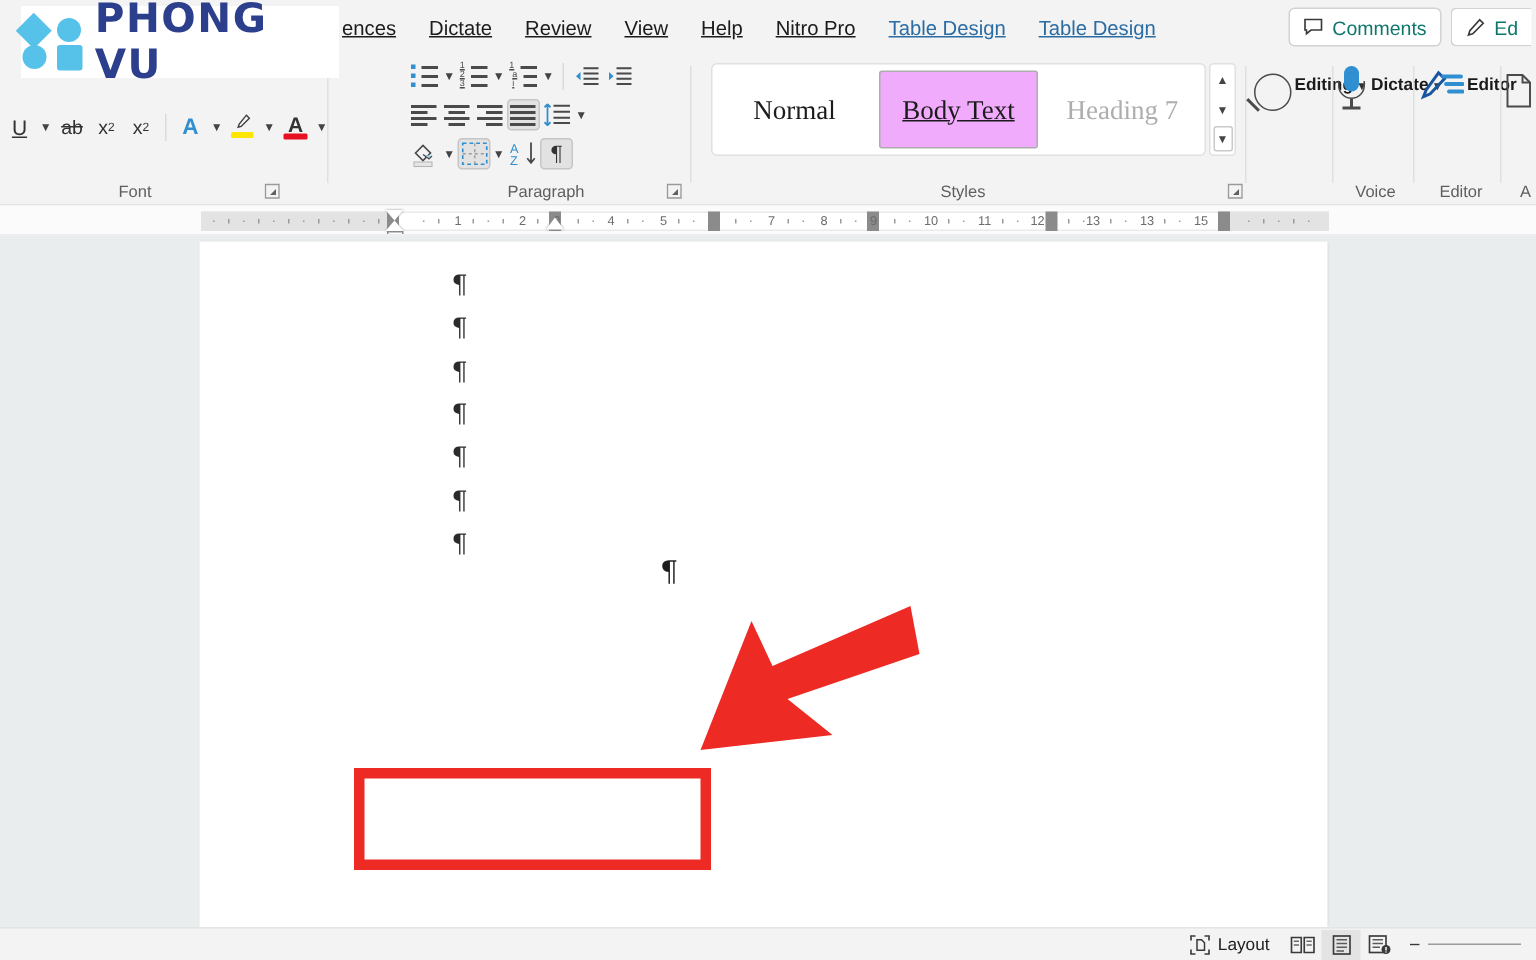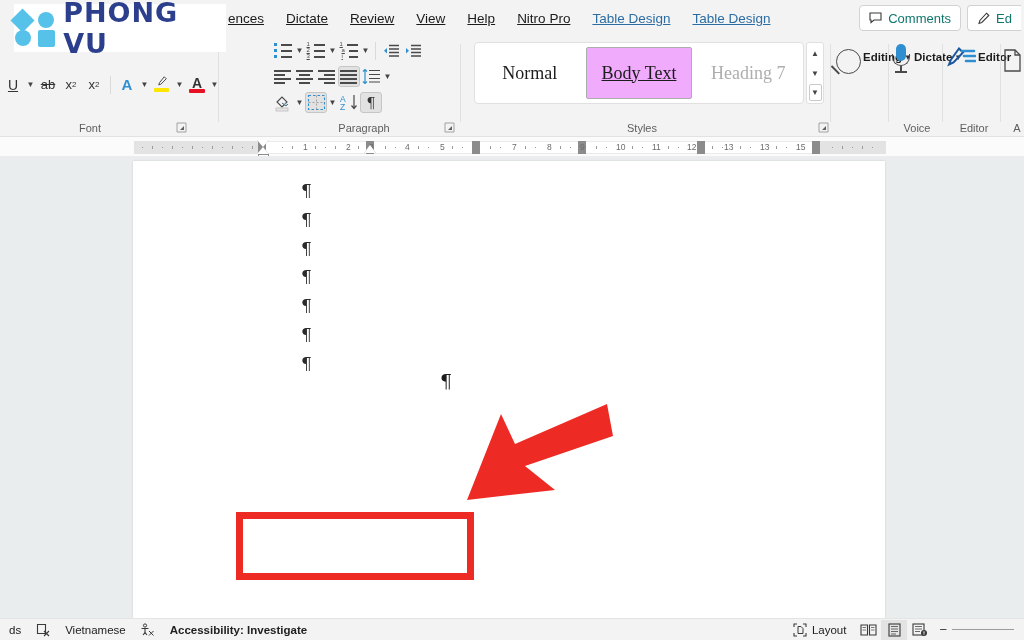--- a/index.html
+++ b/index.html
@@ -631,38 +631,20 @@
       <span class="pb-pil">¶</span>
     </div>
 
     <div class="redbox"></div>
     <svg class="arrow-svg" width="160" height="120" viewBox="0 0 160 120">
       <path d="M152 12 L60 52 L46 22 L12 108 L100 98 L70 74 L158 44 Z" fill="#ee2a24"></path>
     </svg>
   </div>
 
   <div class="status">
-    <div class="st-left">
-      <span class="st-item">ds</span>
-      <span class="st-icon-btn">
-        <svg width="15" height="14" viewBox="0 0 15 14">
-            <path d="M1.5 1.5h8v9h-8z" fill="none" stroke="#3a3a3a" stroke-width="1.1"></path>
-            <path d="M8 8l5 5M13 8l-5 5" stroke="#3a3a3a" stroke-width="1.1"></path>
-          </svg>
-      </span>
-      <span class="st-item">Vietnamese</span>
-      <span class="st-icon-btn">
-        <svg width="15" height="14" viewBox="0 0 15 14">
-            <circle cx="5" cy="2.5" r="1.6" fill="none" stroke="#3a3a3a" stroke-width="1"></circle>
-            <path d="M1.5 5.5h7M5 5.5v4M3 12l2-2.5M7 12L5 9.5" stroke="#3a3a3a" stroke-width="1.1" fill="none"></path>
-            <path d="M9 8l4.5 4.5M13.5 8L9 12.5" stroke="#3a3a3a" stroke-width="1"></path>
-          </svg>
-      </span>
-      <span class="st-item bold">Accessibility: Investigate</span>
-    </div>
 
     <div class="st-right">
       <span class="st-item">
         <span class="ic">
           <svg width="14" height="14" viewBox="0 0 14 14">
               <path d="M1 4V1h3M13 4V1h-3M1 10v3h3M13 10v3h-3" fill="none" stroke="#3a3a3a" stroke-width="1.1"></path>
               <path d="M5 3.5h3l2 2v5H5z" fill="none" stroke="#3a3a3a" stroke-width="1"></path>
             </svg>
         </span>
         <span>Layout</span>

